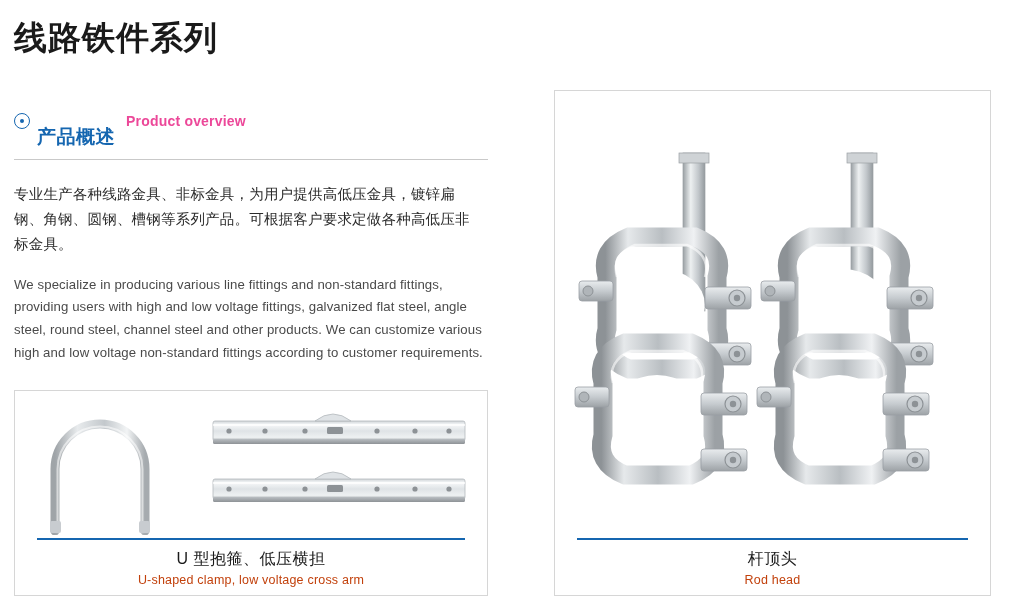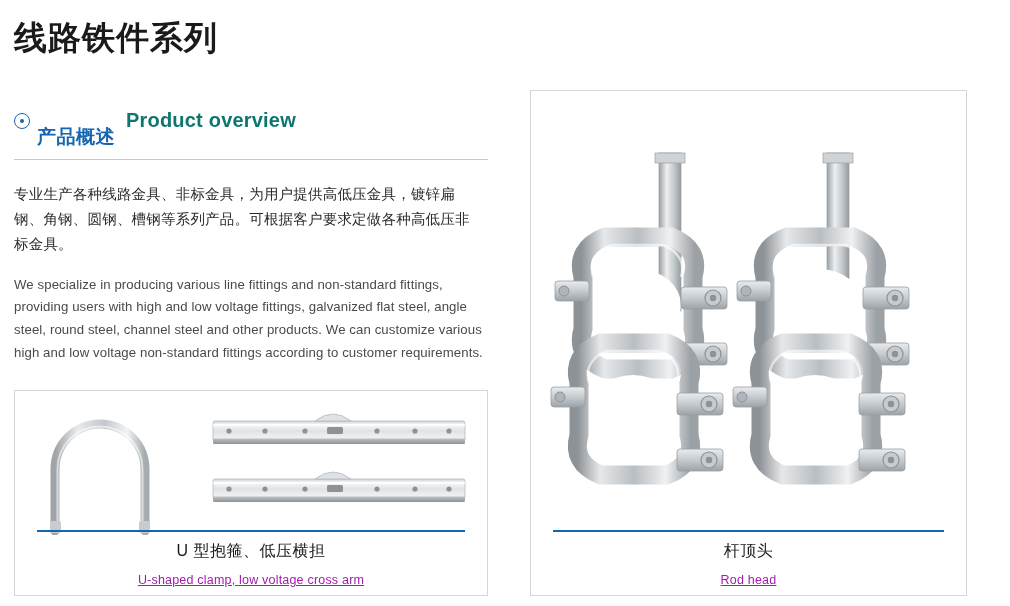--- a/index.html
+++ b/index.html
@@ -66,23 +66,23 @@
     border-radius: 50%;
   }
   .section-title-cn {
     font-size: 19px;
     font-weight: bold;
     color: #1566b0;
     letter-spacing: 0.5px;
     margin-top: 32px;
   }
   .section-title-en {
-    font-size: 20px;
+    font-size: 14px;
     font-weight: bold;
-    color: #0f766e;
+    color: #ec4899;
     letter-spacing: 0.2px;
     margin-left: 4px;
   }
   .head-rule {
     margin-top: 9px;
     width: 474px;
     height: 1px;
     background: #c9c9c9;
   }
 
@@ -110,21 +110,21 @@
     background: #ffffff;
     box-sizing: border-box;
   }
   .card-left {
     left: 14px;
     top: 390px;
     width: 474px;
     height: 206px;
   }
   .card-right {
-    left: 530px;
+    left: 554px;
     top: 90px;
     width: 437px;
     height: 506px;
   }
   .card-img {
     position: absolute;
     left: 0;
     right: 0;
     top: 0;
     bottom: 60px;
@@ -144,24 +144,23 @@
   }
   .caption-cn {
     font-size: 16px;
     font-weight: normal;
     color: #1a1a1a;
     letter-spacing: 0.5px;
     line-height: 1.4;
   }
   .caption-en {
     font-size: 12.5px;
-    color: #a21caf;
-    margin-top: 11px;
+    color: #c2410c;
+    margin-top: 3px;
     letter-spacing: 0.2px;
-    text-decoration: underline;
   }
 
   svg { display: block; }
 </style>
 </head>
 <body>
 
 <div class="page">
 
   <div class="left-col">

